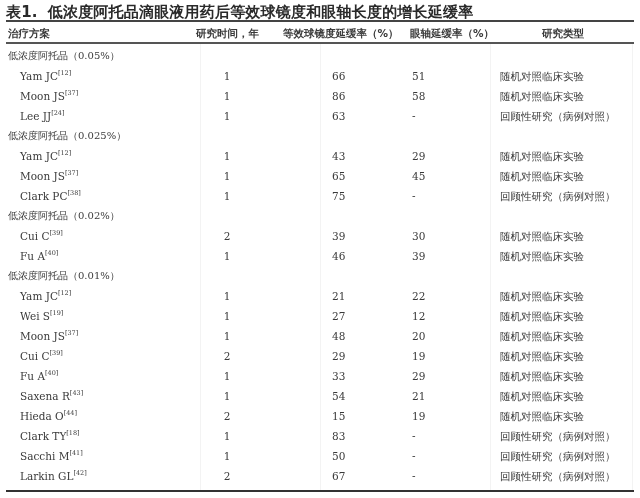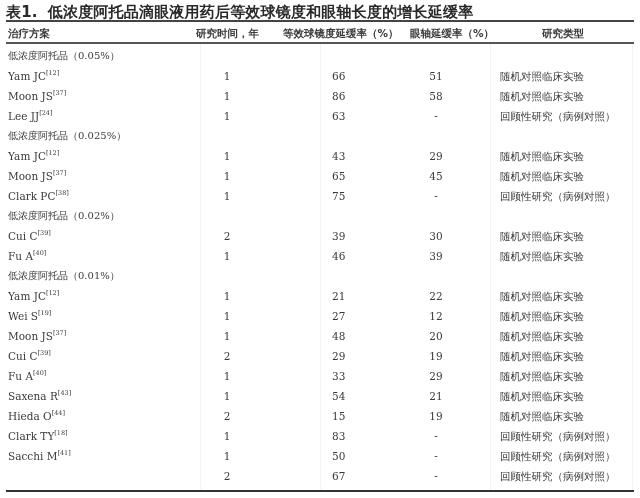--- a/index.html
+++ b/index.html
@@ -28,25 +28,25 @@
     white-space: nowrap;
   }
   .row {
     position: absolute; left: 0; width: 640px; height: 20px;
   }
   .cell {
     position: absolute; top: 0; height: 20px; line-height: 20px;
     font-size: 10.5px; white-space: nowrap; color: #3a3a3a;
   }
   .group-label { left: 8px; font-size: 10px; }
-  .author { left: 8px; }
+  .author { left: 20px; }
   .author sup { font-size: 6.5px; vertical-align: 5px; line-height: 0; }
   .years { left: 222px; width: 10px; text-align: center; }
   .ser { left: 332px; text-align: right; }
-  .al { left: 424px; width: 24px; text-align: center; }
+  .al { left: 412px; width: 24px; }
   .type { left: 500px; width: 124px; text-align: left; }
   .vline { position:absolute; top:44px; bottom:8px; width:1px; background:#f3f3f3; }
 </style>
 </head>
 <body>
 
 <div class="caption">
   <span class="num">表1.</span><span>低浓度阿托品滴眼液用药后等效球镜度和眼轴长度的增长延缓率</span>
 </div>
 
@@ -191,20 +191,21 @@
       <div class="cell type">回顾性研究（病例对照）</div>
     </div>
     <div class="row" style="top: 446px;">
       <div class="cell author"><span>Sacchi M</span><sup>[41]</sup></div>
       <div class="cell years">1</div>
       <div class="cell ser">50</div>
       <div class="cell al">-</div>
       <div class="cell type">回顾性研究（病例对照）</div>
     </div>
     <div class="row" style="top: 466px;">
+      <div class="cell author"><span>Larkin GL</span><sup>[42]</sup></div>
       <div class="cell years">2</div>
       <div class="cell ser">67</div>
       <div class="cell al">-</div>
       <div class="cell type">回顾性研究（病例对照）</div>
     </div>
   </div>
 
 <div class="rule-bottom"></div>
 
 </body></html>

